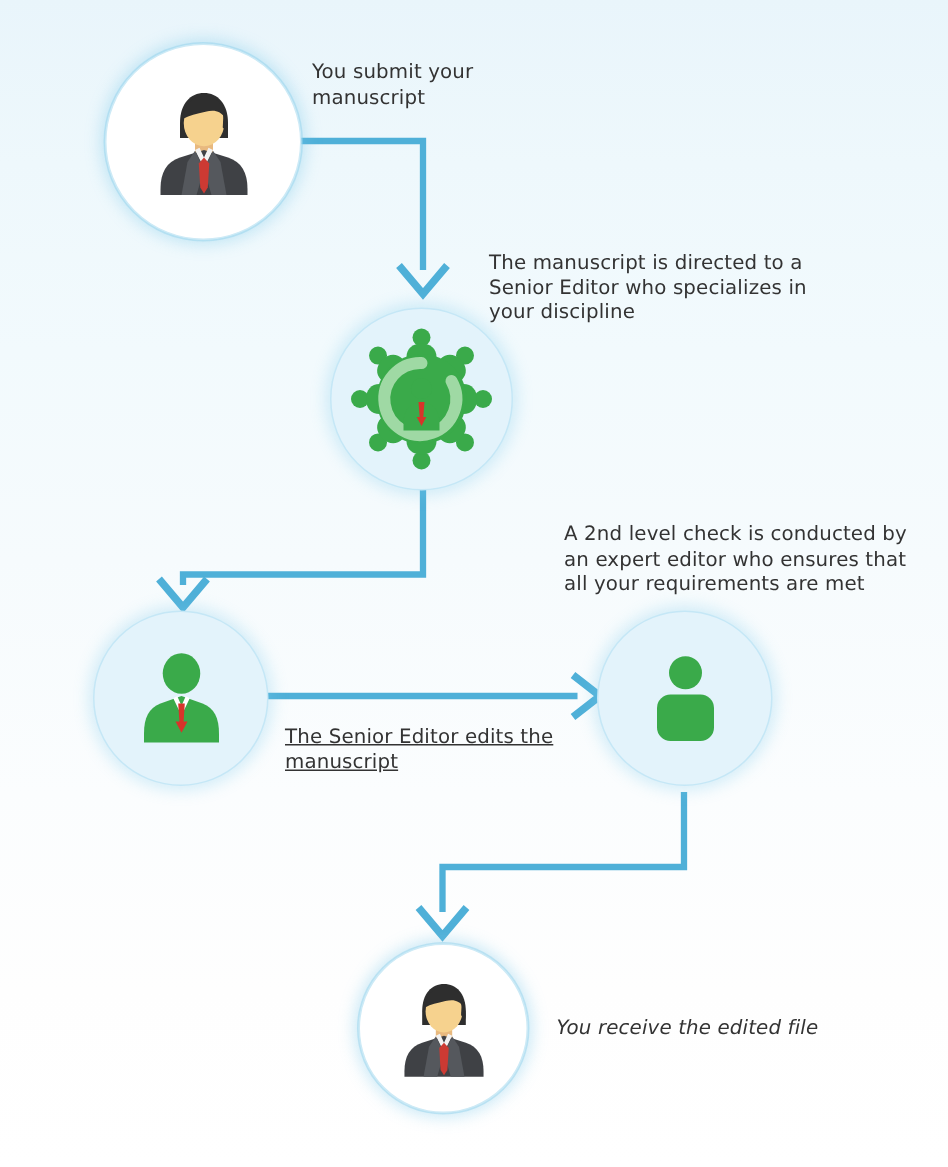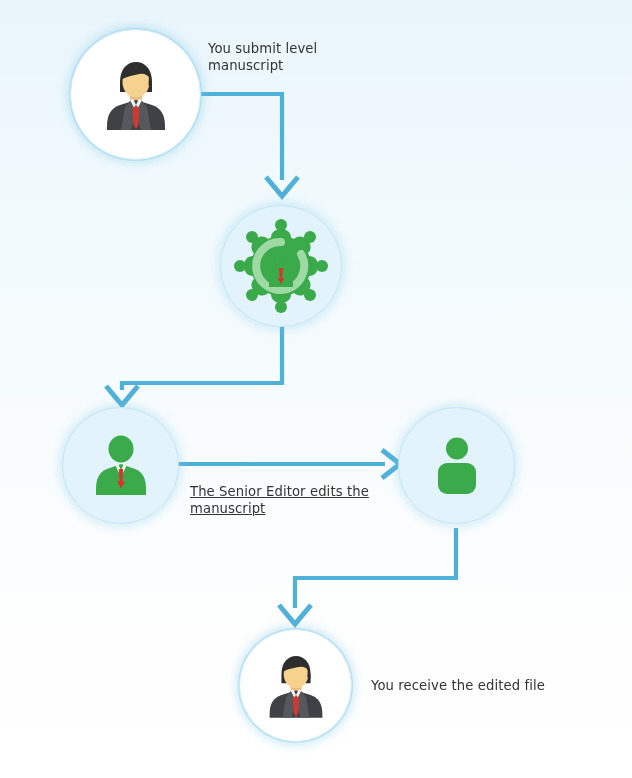--- a/index.html
+++ b/index.html
@@ -116,21 +116,21 @@
         <path d="M27 40 L33 52 L39 40 L36 38.5 L33 45 L30 38.5 Z" fill="#f2f2f2"></path>
 
         <path d="M27 40.5 L33 53 L28 70 L18 70 L22 48 Z" fill="#55585d"></path>
         <path d="M39 40.5 L33 53 L38 70 L48 70 L44 48 Z" fill="#55585d"></path>
 
         <path d="M33 45 L36.5 49 L35.5 65 L33 69 L30.5 65 L29.5 49 Z" fill="#cc3a33"></path>
       </svg>
     </span>
   </div>
 
-  <div class="caption" style="left:208px; top:41px; width:180px;">You submit level
+  <div class="caption" style="left:208px; top:41px; width:180px;">You submit your
 manuscript</div>
 
   <div class="node node-blue" style="left:220px; top:205px; width:122px; height:122px;">
     <span>
       <svg class="icon-svg" width="100" height="100" viewBox="0 0 100 100" xmlns="http://www.w3.org/2000/svg">
         <g fill="#3AAA4A">
 
           <g transform="rotate(0 50 50)">
             <circle cx="50" cy="9" r="6"></circle>
             <path d="M40 22 C40 16.5 44 13 50 13 C56 13 60 16.5 60 22 L60 34 L40 34 Z"></path>
@@ -172,20 +172,23 @@
         <g fill="#3AAA4A">
           <circle cx="50" cy="43" r="7"></circle>
           <path d="M38 66 C38 57 43 52 50 52 C57 52 62 57 62 66 L62 71 L38 71 Z"></path>
         </g>
 
         <path d="M48 52 L52 52 L51.2 62 L53.2 62 L50 68 L46.8 62 L48.8 62 Z" fill="#D7342A"></path>
       </svg>
     </span>
   </div>
 
+  <div class="caption" style="left:326px; top:168px; width:250px;">The manuscript is directed to a
+Senior Editor who specializes in
+your discipline</div>
 
   <div class="node node-blue" style="left:62px; top:407px; width:117px; height:117px;">
     <span>
       <svg class="icon-svg" width="56" height="62" viewBox="0 0 56 62" xmlns="http://www.w3.org/2000/svg">
         <g fill="#3AAA4A">
 
           <ellipse cx="28" cy="14" rx="12.5" ry="13.5"></ellipse>
 
           <path d="M28 29 L42 34 C50 37 53 44 53 54 L53 60 L3 60 L3 54 C3 44 6 37 14 34 Z"></path>
         </g>
@@ -204,33 +207,36 @@
     <span>
       <svg class="icon-svg" width="52" height="60" viewBox="0 0 52 60" xmlns="http://www.w3.org/2000/svg">
         <g fill="#3AAA4A">
           <circle cx="26" cy="12.5" r="11"></circle>
           <rect x="7" y="27" width="38" height="31" rx="9" ry="9"></rect>
         </g>
       </svg>
     </span>
   </div>
 
+  <div class="caption" style="left:376px; top:349px; width:256px;">A 2nd level check is conducted by
+an expert editor who ensures that
+all your requirements are met</div>
 
   <div class="node node-white" style="left:239px; top:629px; width:113px; height:113px;">
     <span>
       <svg class="icon-svg" width="60" height="64" viewBox="0 0 66 70" xmlns="http://www.w3.org/2000/svg">
         <path d="M17 22 C17 9 24 2 33 2 C42 2 49 9 49 22 L49 32 L17 32 Z" fill="#2e2e2e"></path>
         <rect x="27" y="30" width="12" height="12" fill="#e8b97f"></rect>
         <ellipse cx="33" cy="22" rx="13.5" ry="15.5" fill="#f6d28e"></ellipse>
         <path d="M19.5 19 C20 9 26 4 33 4 C41 4 47 10 47.5 19 C44 14 40 13 34 14.5 C28 16 23 17 19.5 19 Z" fill="#2e2e2e"></path>
         <path d="M46 15 C49 19 49.5 25 48.5 28 L45.5 25 Z" fill="#2e2e2e"></path>
         <path d="M33 40 L49 45 C58 48 62 55 62 66 L62 70 L4 70 L4 66 C4 55 8 48 17 45 Z" fill="#3f4145"></path>
         <path d="M27 40 L33 52 L39 40 L36 38.5 L33 45 L30 38.5 Z" fill="#f2f2f2"></path>
         <path d="M27 40.5 L33 53 L28 70 L18 70 L22 48 Z" fill="#55585d"></path>
         <path d="M39 40.5 L33 53 L38 70 L48 70 L44 48 Z" fill="#55585d"></path>
         <path d="M33 45 L36.5 49 L35.5 65 L33 69 L30.5 65 L29.5 49 Z" fill="#cc3a33"></path>
       </svg>
     </span>
   </div>
 
-  <div class="caption" style="left:371px; top:678px; width:220px;">You receive the edited file</div>
+  <div class="caption" style="left:371px; top:678px; width:220px;font-style:italic;">You receive the edited file</div>
 
 </div>
 
 </body></html>

